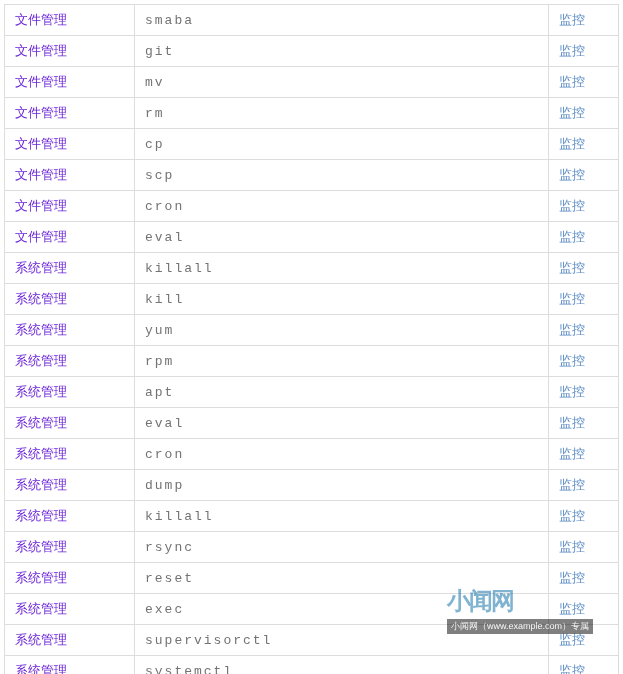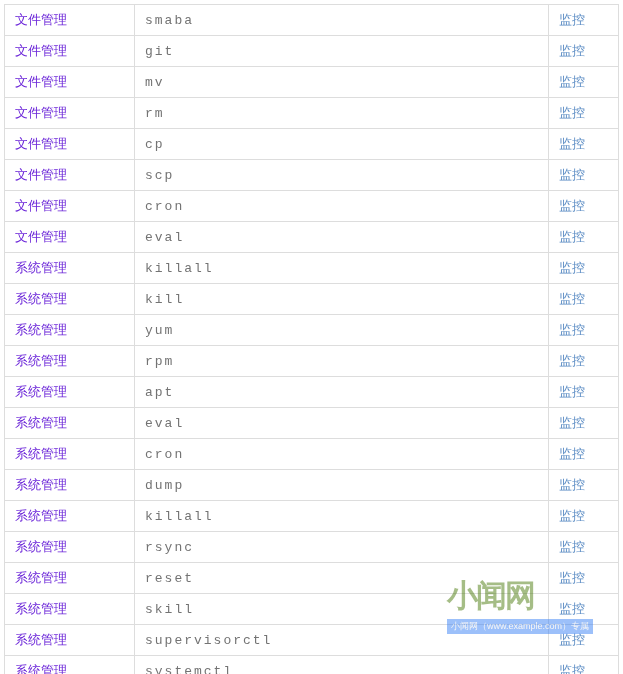--- a/index.html
+++ b/index.html
@@ -44,28 +44,28 @@
       cursor: pointer;
     }
     .watermark {
       position: fixed;
       right: 30px;
       bottom: 40px;
       opacity: 0.5;
       pointer-events: none;
     }
     .watermark .wm-text {
-      font-size: 31px;
+      font-size: 24px;
       font-weight: bold;
-      color: #4d7c0f;
+      color: #0369a1;
       font-family: "SimSun", serif;
       letter-spacing: -2px;
     }
     .watermark .wm-sub {
-      background: #3b82f6;
+      background: #000000;
       color: #eee;
       font-size: 9px;
       padding: 1px 4px;
       text-align: right;
       margin-top: 2px;
     }
   </style>
 </head>
 <body>
 
@@ -161,21 +161,21 @@
         <td class="col-command">rsync</td>
         <td class="col-action"><span>监控</span></td>
       </tr>
       <tr>
         <td class="col-category">系统管理</td>
         <td class="col-command">reset</td>
         <td class="col-action"><span>监控</span></td>
       </tr>
       <tr>
         <td class="col-category">系统管理</td>
-        <td class="col-command">skill</td>
+        <td class="col-command">exec</td>
         <td class="col-action"><span>监控</span></td>
       </tr>
       <tr>
         <td class="col-category">系统管理</td>
         <td class="col-command">supervisorctl</td>
         <td class="col-action"><span>监控</span></td>
       </tr>
       <tr>
         <td class="col-category">系统管理</td>
         <td class="col-command">systemctl</td>

